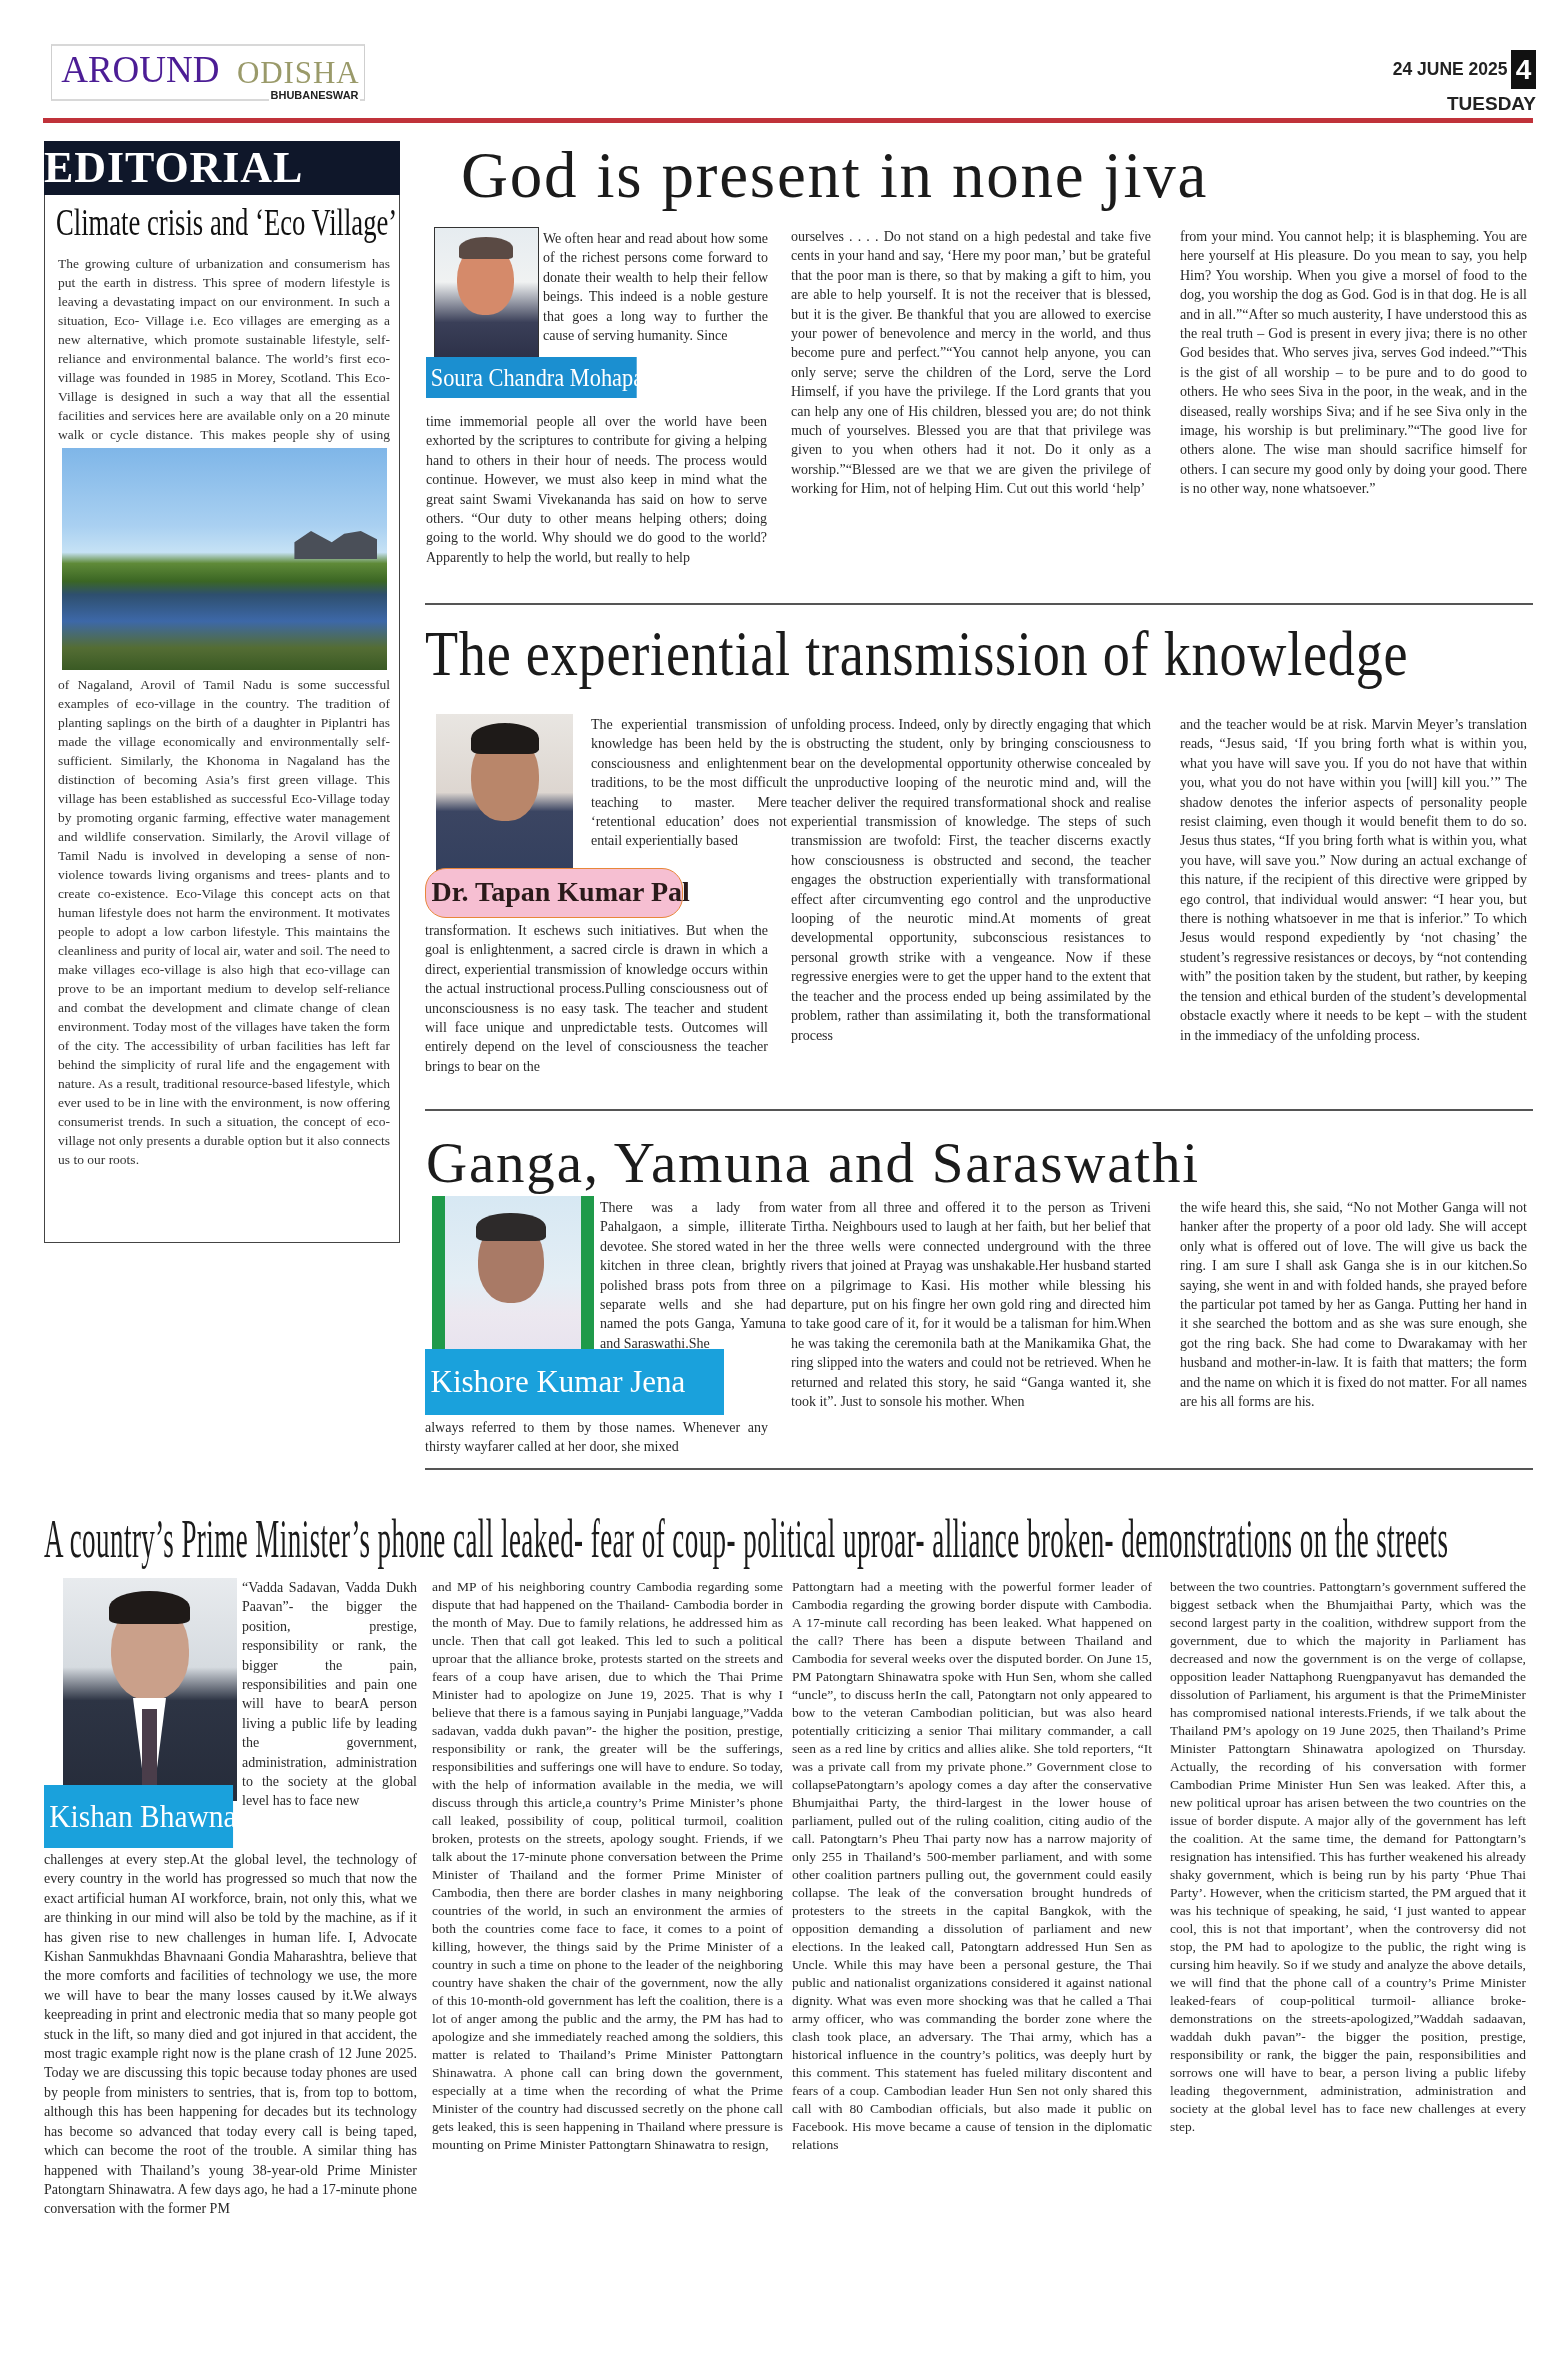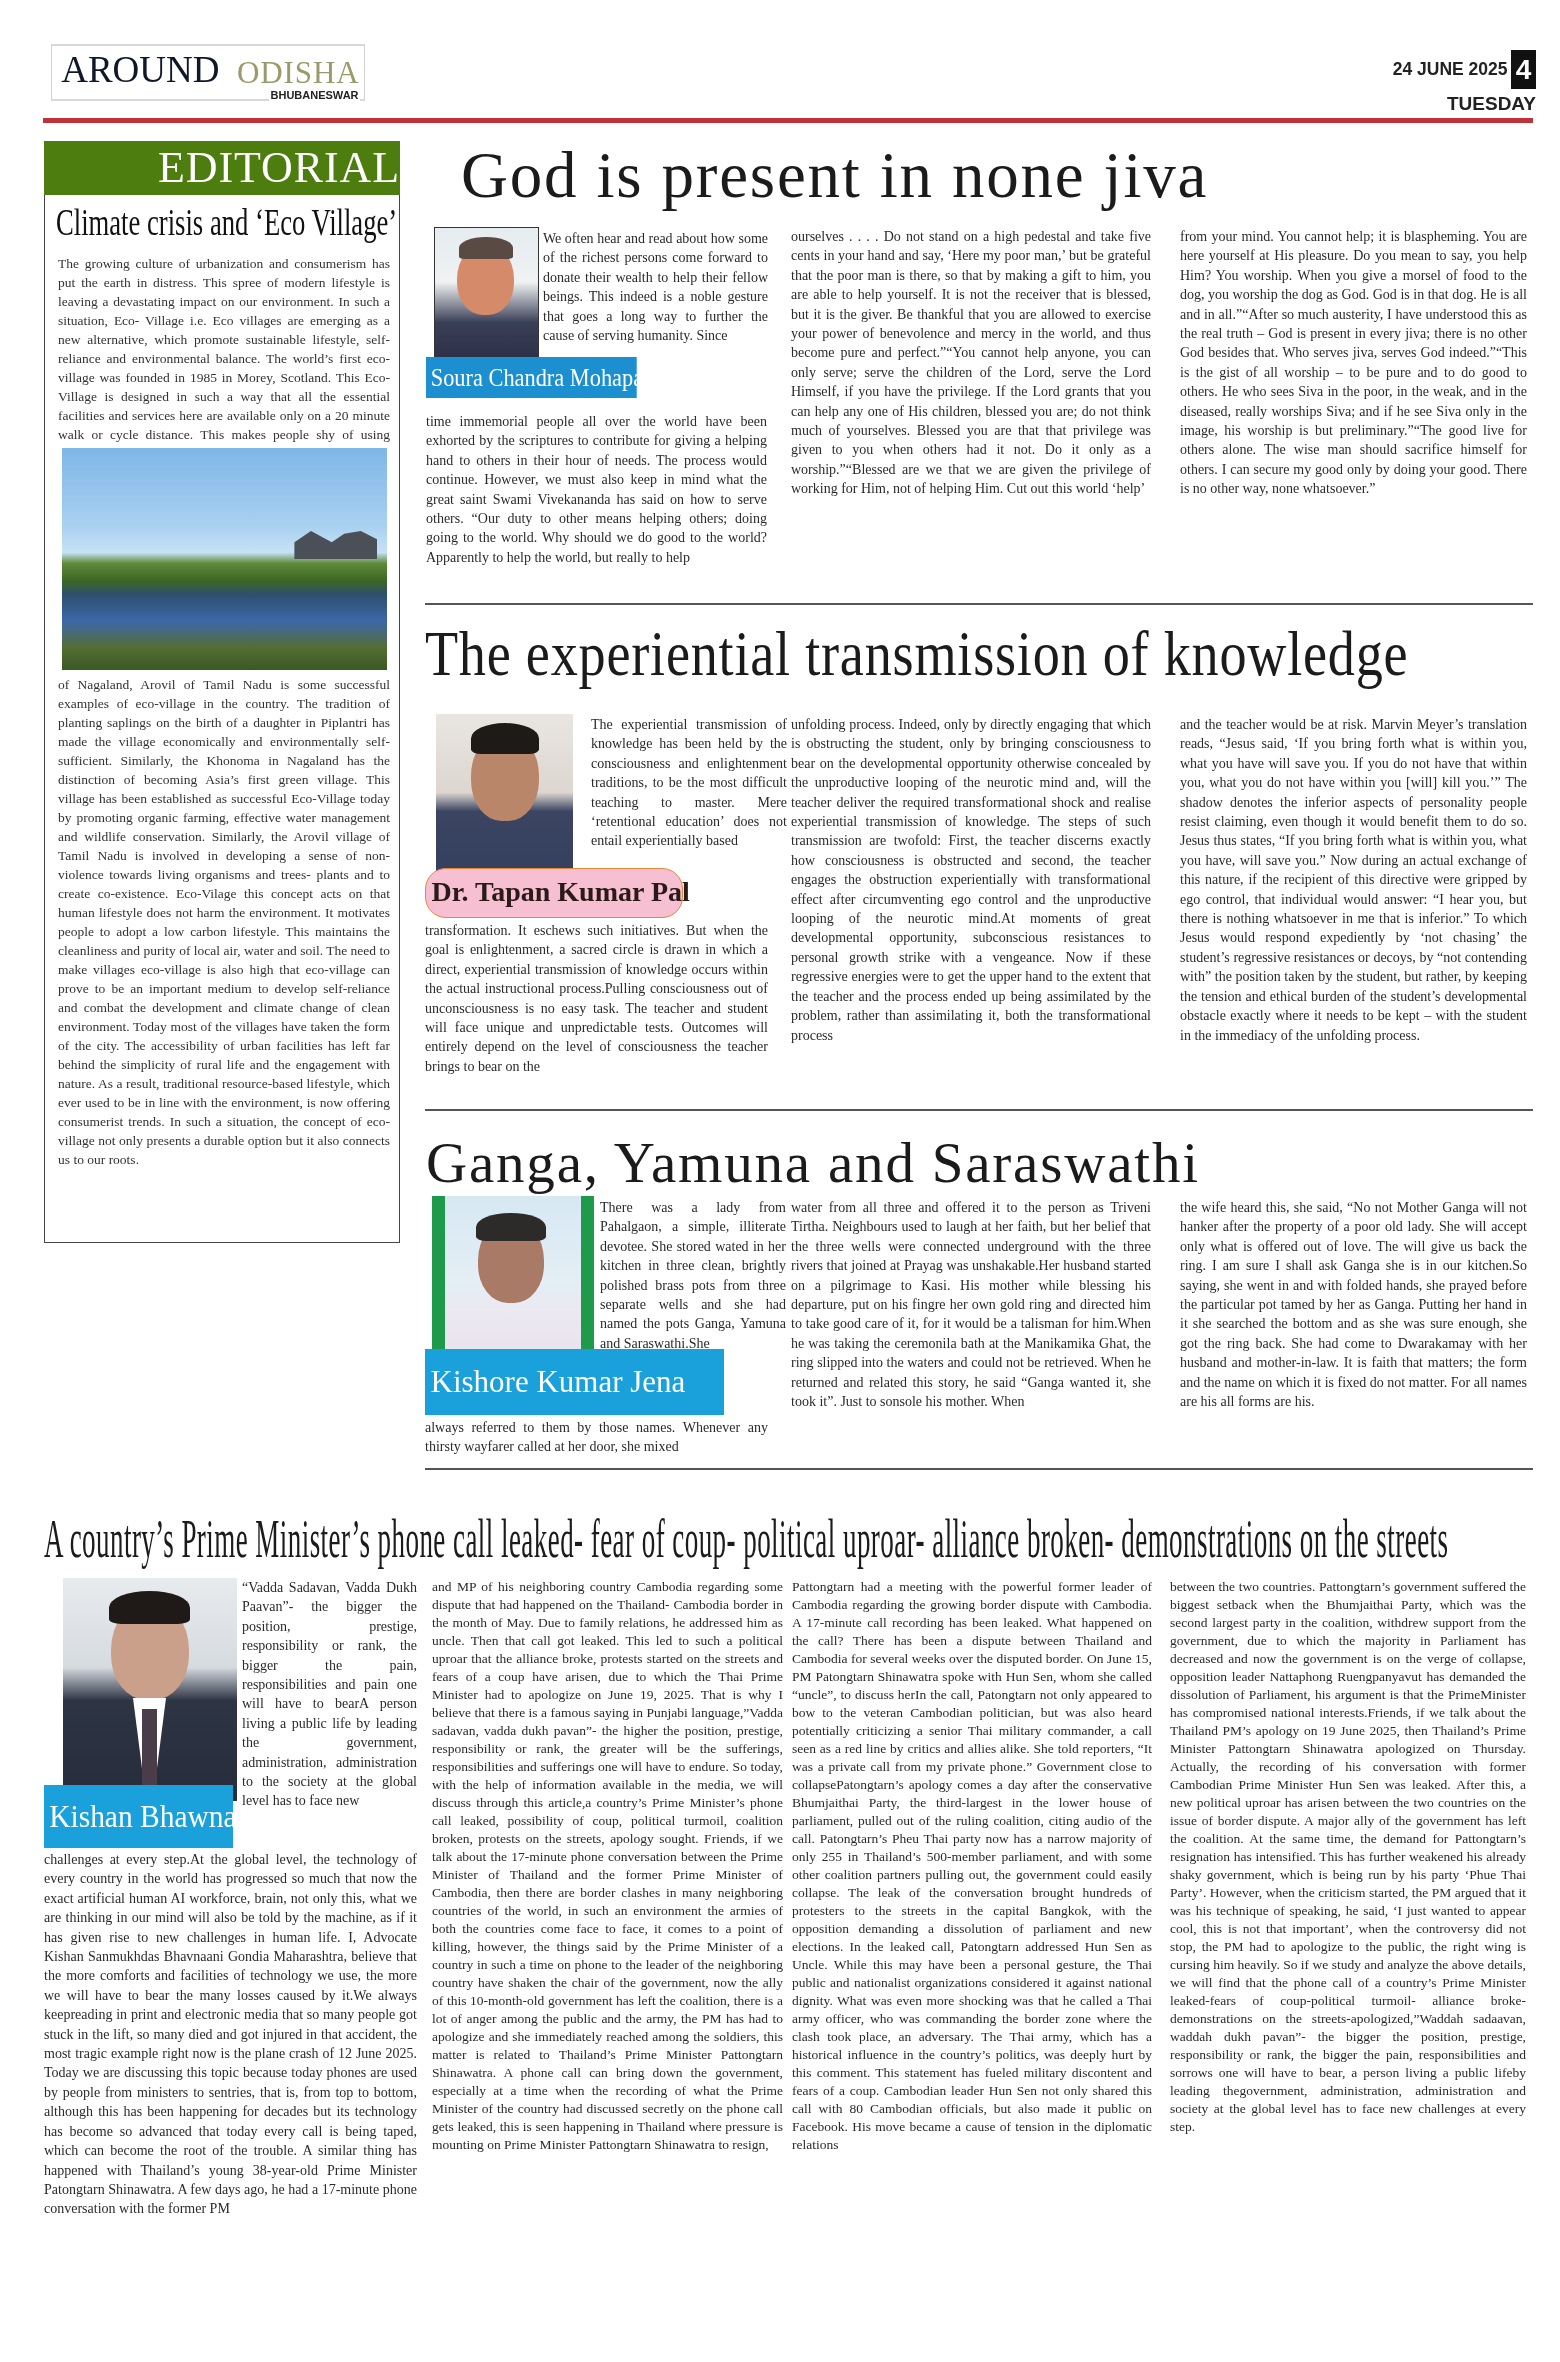--- a/index.html
+++ b/index.html
@@ -3,31 +3,31 @@
 <meta charset="utf-8">
 <style>
   * { box-sizing: border-box; margin: 0; padding: 0; }
   html, body { width: 1561px; height: 2363px; background: #ffffff; overflow: hidden; }
   body { position: relative; font-family: "Liberation Serif", "DejaVu Serif", serif; color: #222; }
 
   .abs { position: absolute; }
 
   
   .masthead-logo { left: 51px; top: 44px; width: 314px; height: 57px; border: 0.9px solid #cfcfcf; border-top: 2.8px solid #d8d8d8; border-bottom: 2.8px solid #d8d8d8; }
-  .logo-around { position: absolute; left: 9.2px; top: 1.8px; font-size: 37px; color: #0f172a; letter-spacing: 0px; font-family: "Liberation Serif", serif; }
+  .logo-around { position: absolute; left: 9.2px; top: 1.8px; font-size: 37px; color: #4c1d95; letter-spacing: 0px; font-family: "Liberation Serif", serif; }
   .logo-odisha { position: absolute; left: 185px; top: 9.2px; font-size: 31px; color: #9a9a6a; letter-spacing: 0.9px; font-family: "Liberation Serif", serif; }
   .logo-city { position: absolute; right: 3.7px; bottom: -1.8px; font-size: 11px; font-weight: bold; background: #fff; padding: 0 1.8px; font-family: "Liberation Sans", sans-serif; }
   .date-block { right: 25px; top: 50px; text-align: right; font-family: "Liberation Sans", sans-serif; font-weight: bold; }
   .date-line { display: flex; align-items: center; justify-content: flex-end; gap: 3.7px; font-size: 17.5px; }
   .page-num { background: #111; color: #fff; font-size: 28px; padding: 0 4.6px; line-height: 39px; }
   .day { font-size: 19px; margin-top: 4px; }
   .red-rule { left: 43px; top: 118px; width: 1490px; height: 4.6px; background: #c0323a; }
 
   
-  .editorial-tag { left: 44px; top: 141px; width: 356px; height: 54px; background: #4d7c0f; color: #fff; font-size: 44px; font-weight: normal; text-align: right; line-height: 54px; letter-spacing: 0.9px; }
+  .editorial-tag { left: 44px; top: 141px; width: 356px; height: 54px; background: #0f172a; color: #fff; font-size: 44px; font-weight: bold; text-align: left; line-height: 54px; letter-spacing: 0.9px; }
   .editorial-box { left: 44px; top: 195px; width: 356px; height: 1048px; border: 1.8px solid #444; border-top: none; }
   .editorial-title { position: absolute; left: 11px; top: 5.5px; width: 334px; font-size: 37px; line-height: 44px; transform: scaleX(0.72); transform-origin: left top; white-space: nowrap; color: #111; }
   .ed-text { position: absolute; left: 13px; width: 332px; font-size: 13.5px; line-height: 19px; text-align: justify; color: #333; }
   .ed-photo { position: absolute; left: 16.6px; top: 253px; width: 325px; height: 222px;
     background: linear-gradient(180deg, #7fb6e8 0%, #a9d0f1 35%, #c6e2f5 47%, #5f8a38 52%, #3b6624 60%, #2e4f6e 66%, #3d68a8 78%, #546d34 90%, #3a5a24 100%); }
   .ed-photo .house { position: absolute; right: 9.2px; top: 83px; width: 83px; height: 28px; background: #4a4f58; clip-path: polygon(0 40%, 20% 0, 45% 40%, 60% 10%, 80% 0, 100% 30%, 100% 100%, 0 100%); }
 
   
   .headline { font-size: 59px; color: #1b1b1b; white-space: nowrap; letter-spacing: 0.9px; }
   .h1 { left: 461px; top: 138px; font-size: 65px; letter-spacing: 1.8px; }

